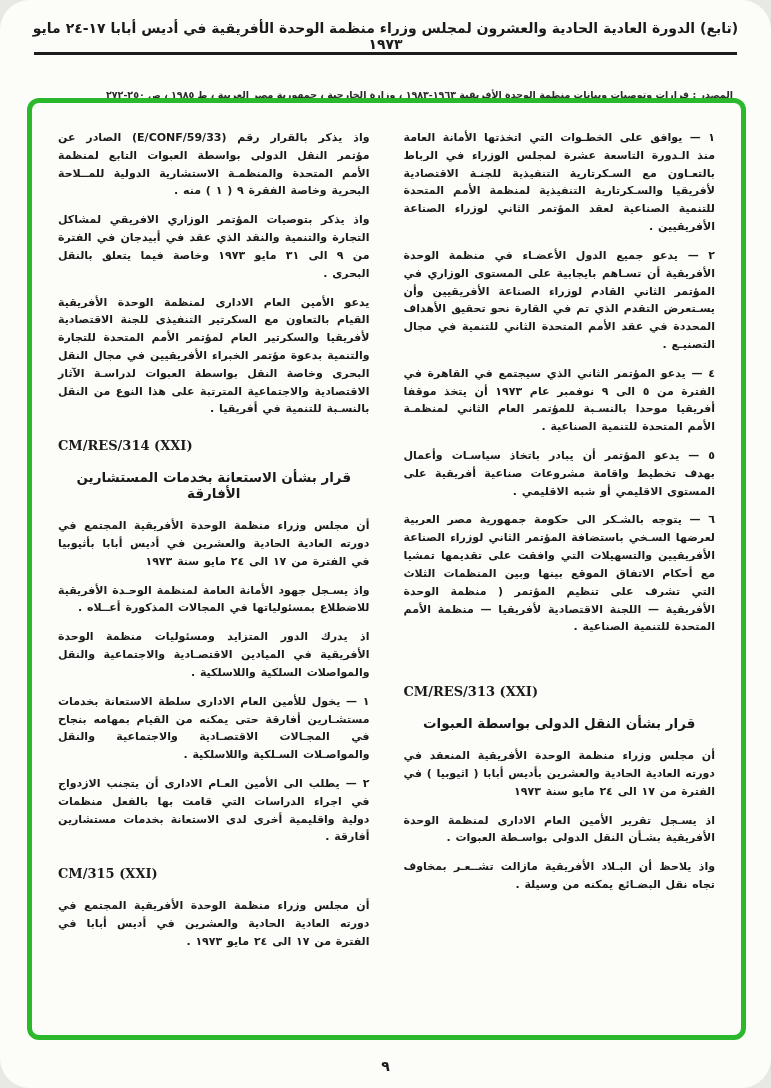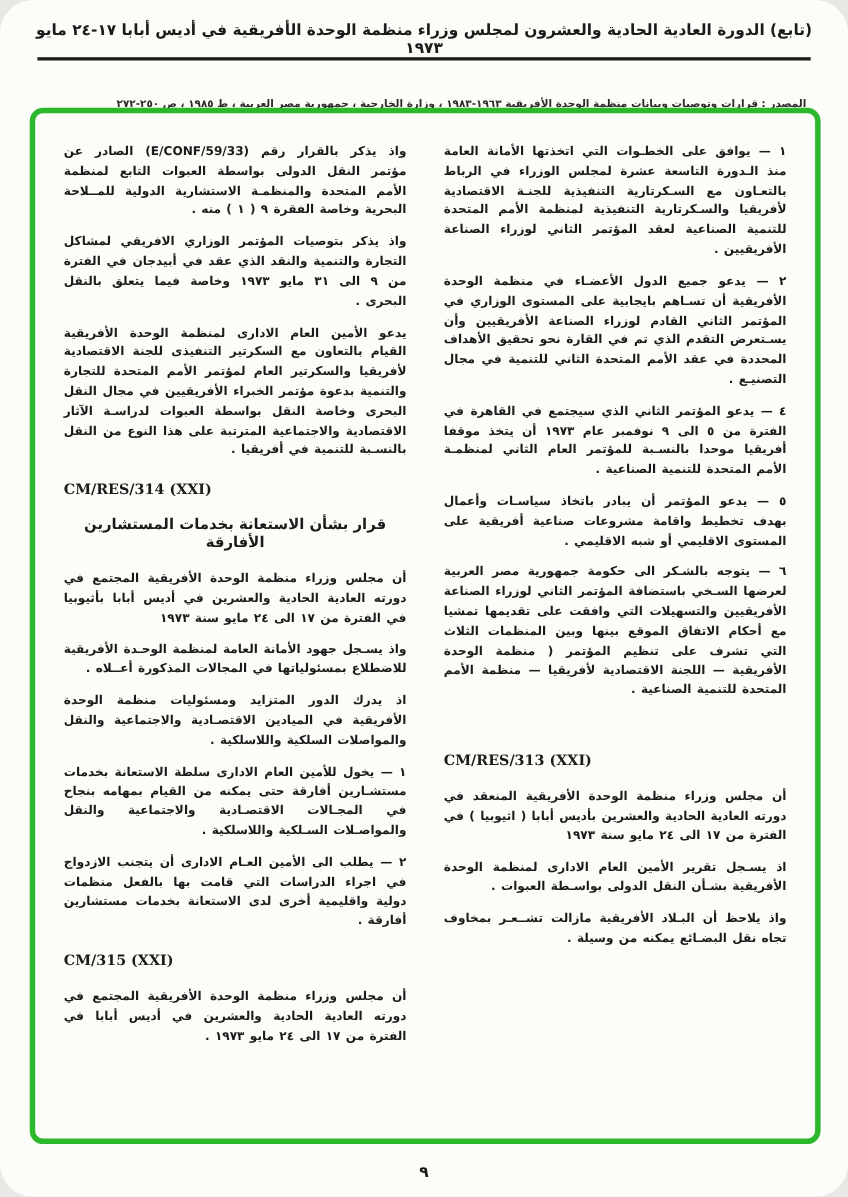--- a/index.html
+++ b/index.html
@@ -105,20 +105,21 @@
     <div class="columns">
 
       <div class="column">
         <p>١ — يوافق على الخطـوات التي اتخذتها الأمانة العامة منذ الـدورة التاسعة عشرة لمجلس الوزراء في الرباط بالتعـاون مع السـكرتارية التنفيذية للجنـة الاقتصادية لأفريقيا والسـكرتارية التنفيذية لمنظمة الأمم المتحدة للتنمية الصناعية لعقد المؤتمر الثاني لوزراء الصناعة الأفريقيين .</p>
         <p>٢ — يدعو جميع الدول الأعضـاء في منظمة الوحدة الأفريقية أن تسـاهم بايجابية على المستوى الوزاري في المؤتمر الثاني القادم لوزراء الصناعة الأفريقيين وأن يسـتعرض التقدم الذي تم في القارة نحو تحقيق الأهداف المحددة في عقد الأمم المتحدة الثاني للتنمية في مجال التصنيـع .</p>
         <p>٤ — يدعو المؤتمر الثاني الذي سيجتمع في القاهرة في الفترة من ٥ الى ٩ نوفمبر عام ١٩٧٣ أن يتخذ موقفا أفريقيا موحدا بالنسـبة للمؤتمر العام الثاني لمنظمـة الأمم المتحدة للتنمية الصناعية .</p>
         <p>٥ — يدعو المؤتمر أن يبادر باتخاذ سياسـات وأعمال بهدف تخطيط واقامة مشروعات صناعية أفريقية على المستوى الاقليمي أو شبه الاقليمي .</p>
         <p>٦ — يتوجه بالشـكر الى حكومة جمهورية مصر العربية لعرضها السـخي باستضافة المؤتمر الثاني لوزراء الصناعة الأفريقيين والتسهيلات التي وافقت على تقديمها تمشيا مع أحكام الاتفاق الموقع بينها وبين المنظمات الثلاث التي تشرف على تنظيم المؤتمر ( منظمة الوحدة الأفريقية — اللجنة الاقتصادية لأفريقيا — منظمة الأمم المتحدة للتنمية الصناعية .</p>
 
         <div class="ref big-gap">CM/RES/313  (XXI)</div>
+        <h3 class="res-title">قرار بشأن النقل الدولى بواسطة العبوات</h3>
         <p>أن مجلس وزراء منظمة الوحدة الأفريقية المنعقد في دورته العادية الحادية والعشرين بأديس أبابا ( اثيوبيا ) في الفترة من ١٧ الى ٢٤ مايو سنة ١٩٧٣</p>
         <p>اذ يسـجل تقرير الأمين العام الادارى لمنظمة الوحدة الأفريقية بشـأن النقل الدولى بواسـطة العبوات .</p>
         <p>واذ يلاحظ أن البـلاد الأفريقية مازالت تشــعـر بمخاوف تجاه نقل البضـائع يمكنه من وسيلة .</p>
       </div>
 
       <div class="column">
         <p>واذ يذكر بالقرار رقم (E/CONF/59/33) الصادر عن مؤتمر النقل الدولى بواسطة العبوات التابع لمنظمة الأمم المتحدة والمنظمـة الاستشارية الدولية للمــلاحة البحرية وخاصة الفقرة ٩ ( ١ ) منه .</p>
         <p>واذ يذكر بتوصيات المؤتمر الوزاري الافريقي لمشاكل التجارة والتنمية والنقد الذي عقد في أبيدجان في الفترة من ٩ الى ٣١ مايو ١٩٧٣ وخاصة فيما يتعلق بالنقل البحرى .</p>
         <p>يدعو الأمين العام الادارى لمنظمة الوحدة الأفريقية القيام بالتعاون مع السكرتير التنفيذى للجنة الاقتصادية لأفريقيا والسكرتير العام لمؤتمر الأمم المتحدة للتجارة والتنمية بدعوة مؤتمر الخبراء الأفريقيين في مجال النقل البحرى وخاصة النقل بواسطة العبوات لدراسـة الآثار الاقتصادية والاجتماعية المترتبة على هذا النوع من النقل بالنسـبة للتنمية في أفريقيا .</p>
 

